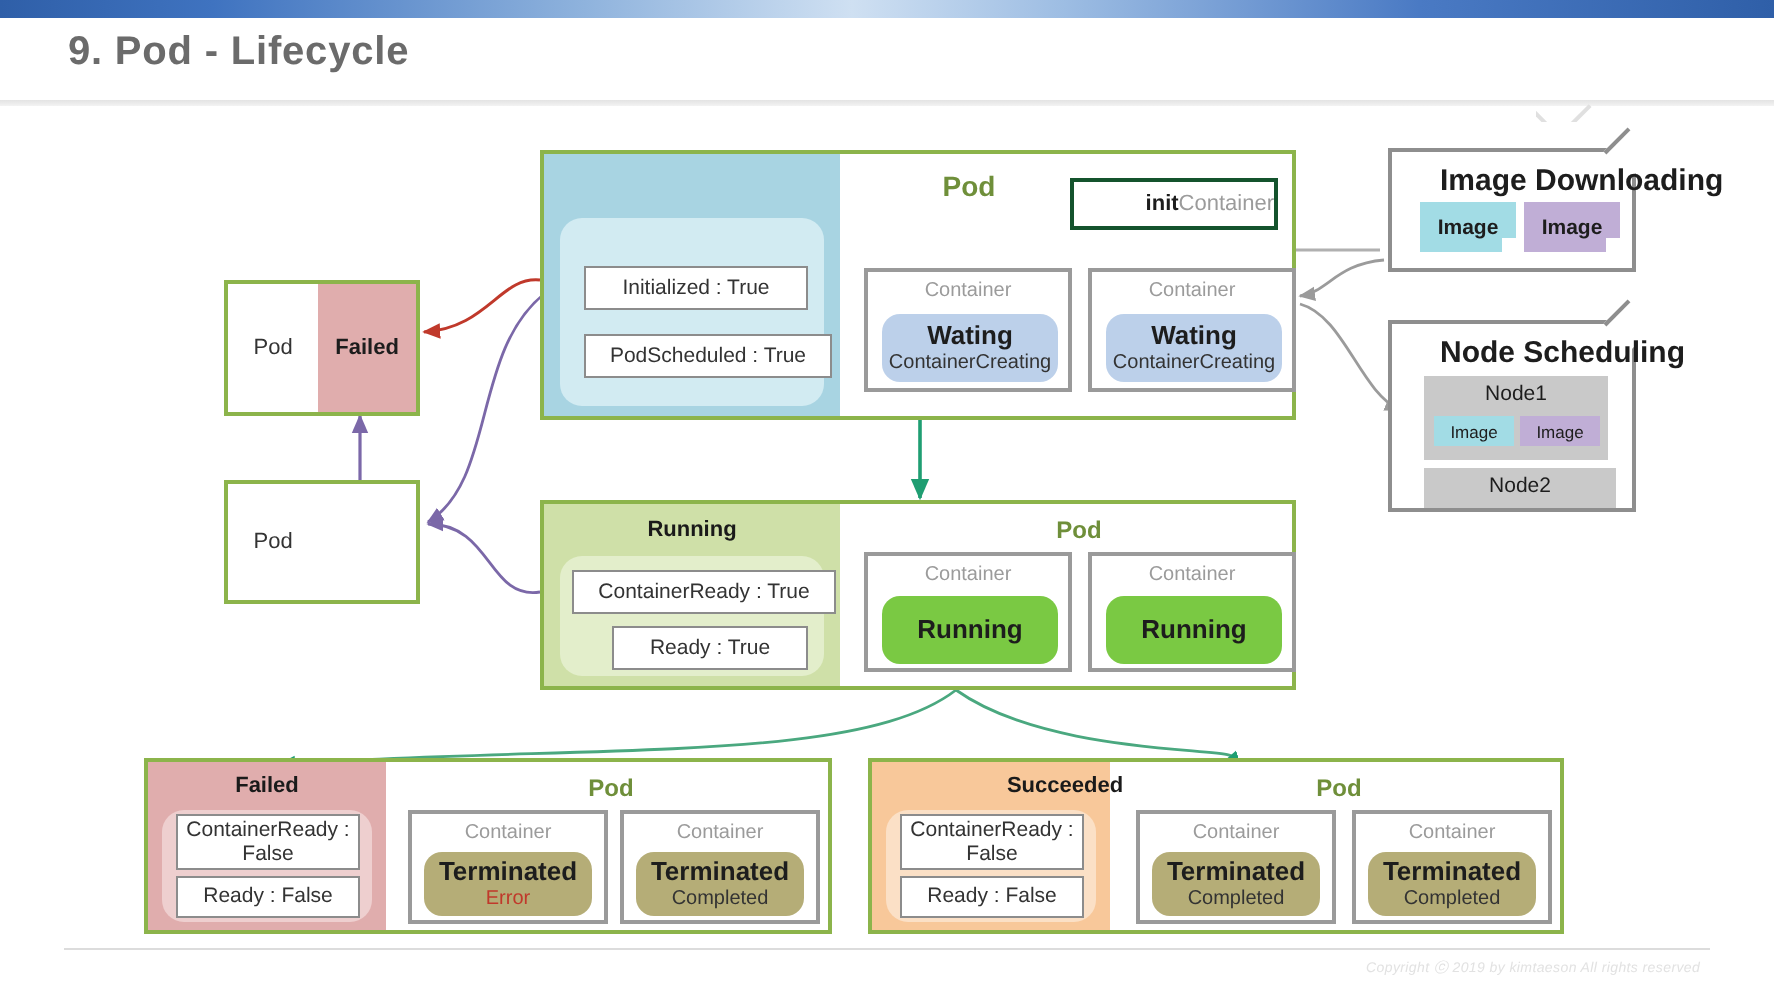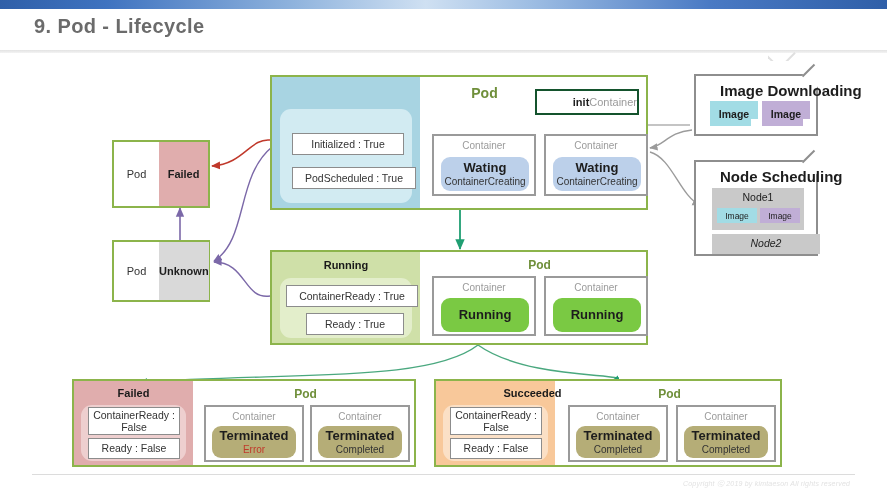--- a/index.html
+++ b/index.html
@@ -301,21 +301,20 @@
   </div>
 </div>
 
 <div class="status-box" style="left:112px;top:140px;width:98px;height:68px;">
   <div class="left" style="background:#ffffff;">Pod</div>
   <div class="right" style="background:#e0adad;">Failed</div>
 </div>
 
 <div class="status-box" style="left:112px;top:240px;width:98px;height:62px;">
   <div class="left" style="background:#ffffff;">Pod</div>
-  <div class="right" style="background:#d9d9d9;">Unknown</div>
 </div>
 
 <div class="note" style="left:694px;top:74px;width:124px;height:62px;">
   <div class="fold"></div>
   <div class="note-title">Image Downloading</div>
   <div class="img-chip" style="left:14px;top:25px;width:48px;height:25px;background:#a2dce5;">
     <span>Image</span>
     <span class="corner"></span>
   </div>
   <div class="img-chip" style="left:66px;top:25px;width:48px;height:25px;background:#c0aed6;">
@@ -331,19 +330,19 @@
   <div class="node-row" style="left:16px;top:26px;width:92px;height:42px;padding-top:3px;">
     <span>Node1</span>
     <div class="node-chip" style="left:5px;top:20px;width:40px;height:15px;background:#a2dce5;">
       <span>Image</span>
     </div>
     <div class="node-chip" style="left:48px;top:20px;width:40px;height:15px;background:#c0aed6;">
       <span>Image</span>
     </div>
   </div>
 
-  <div class="node-row" style="left:16px;top:72px;width:108px;height:20px;padding-top:3px;font-style:italic;">
+  <div class="node-row" style="left:16px;top:72px;width:96px;height:20px;padding-top:3px;">
     <span>Node2</span>
   </div>
 </div>
 
 <div class="footer-rule"></div>
 <div class="footer-text">Copyright ⓒ 2019 by kimtaeson All rights reserved</div>
 
 </body></html>

